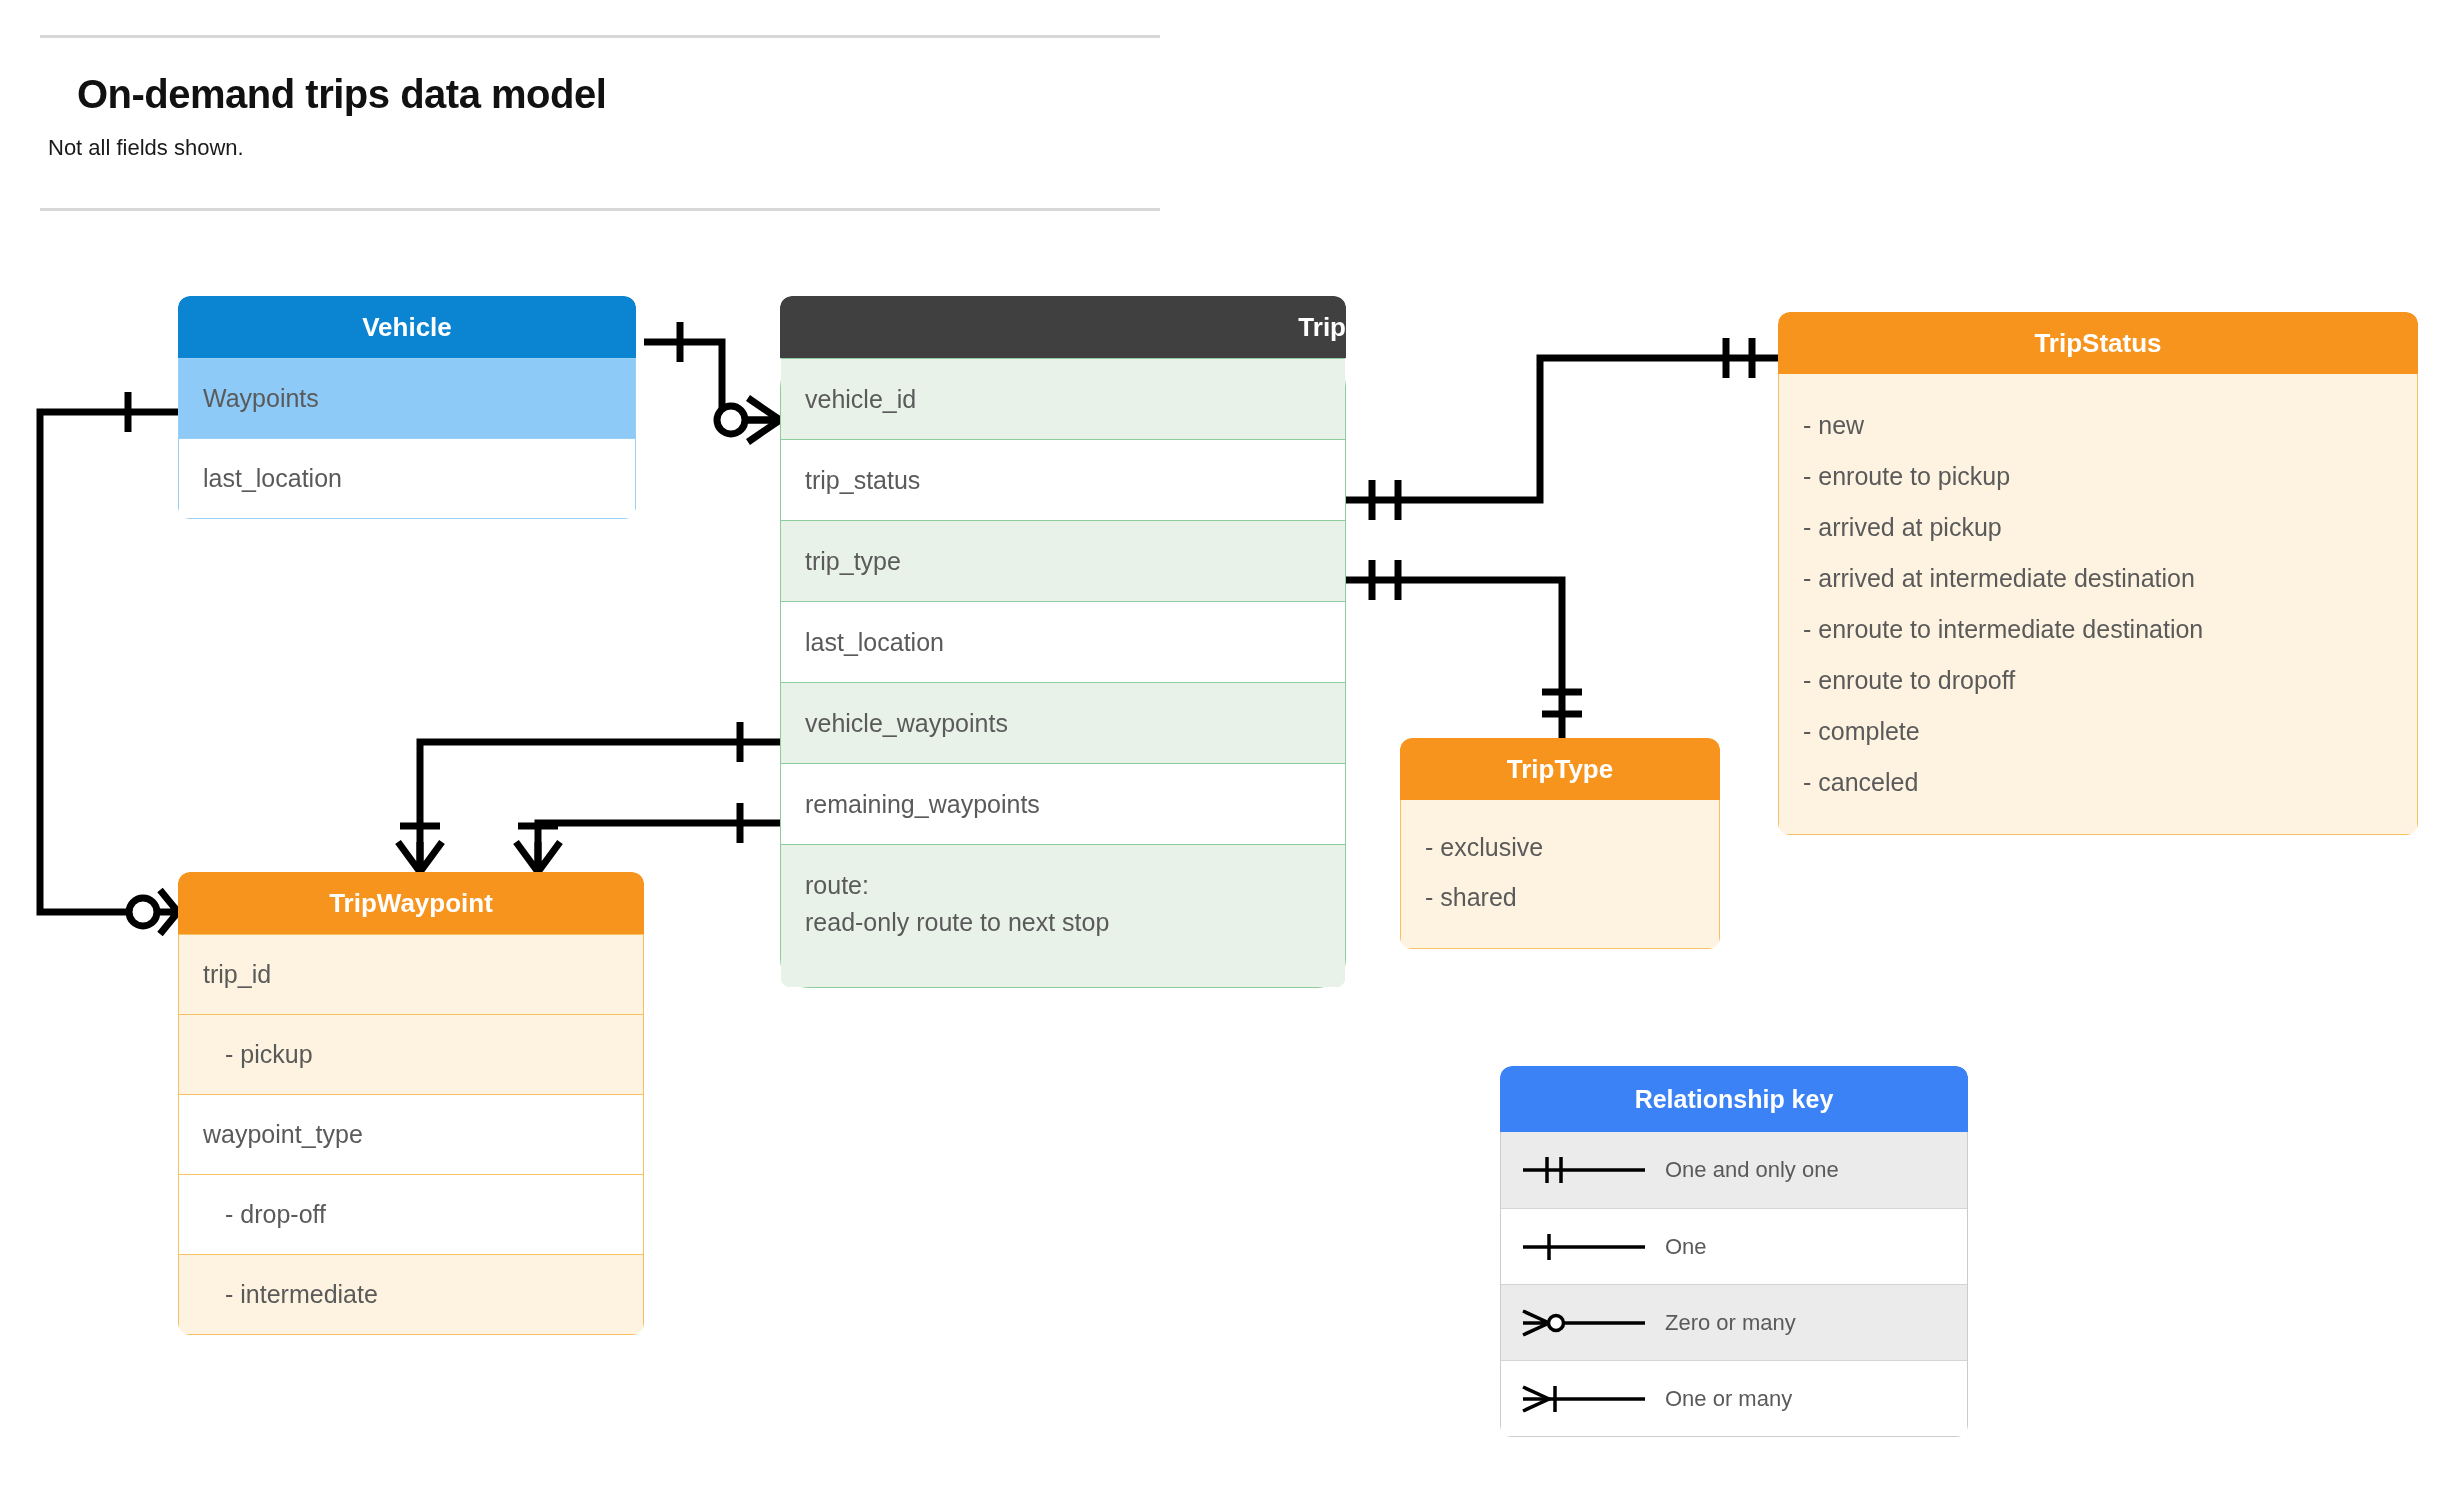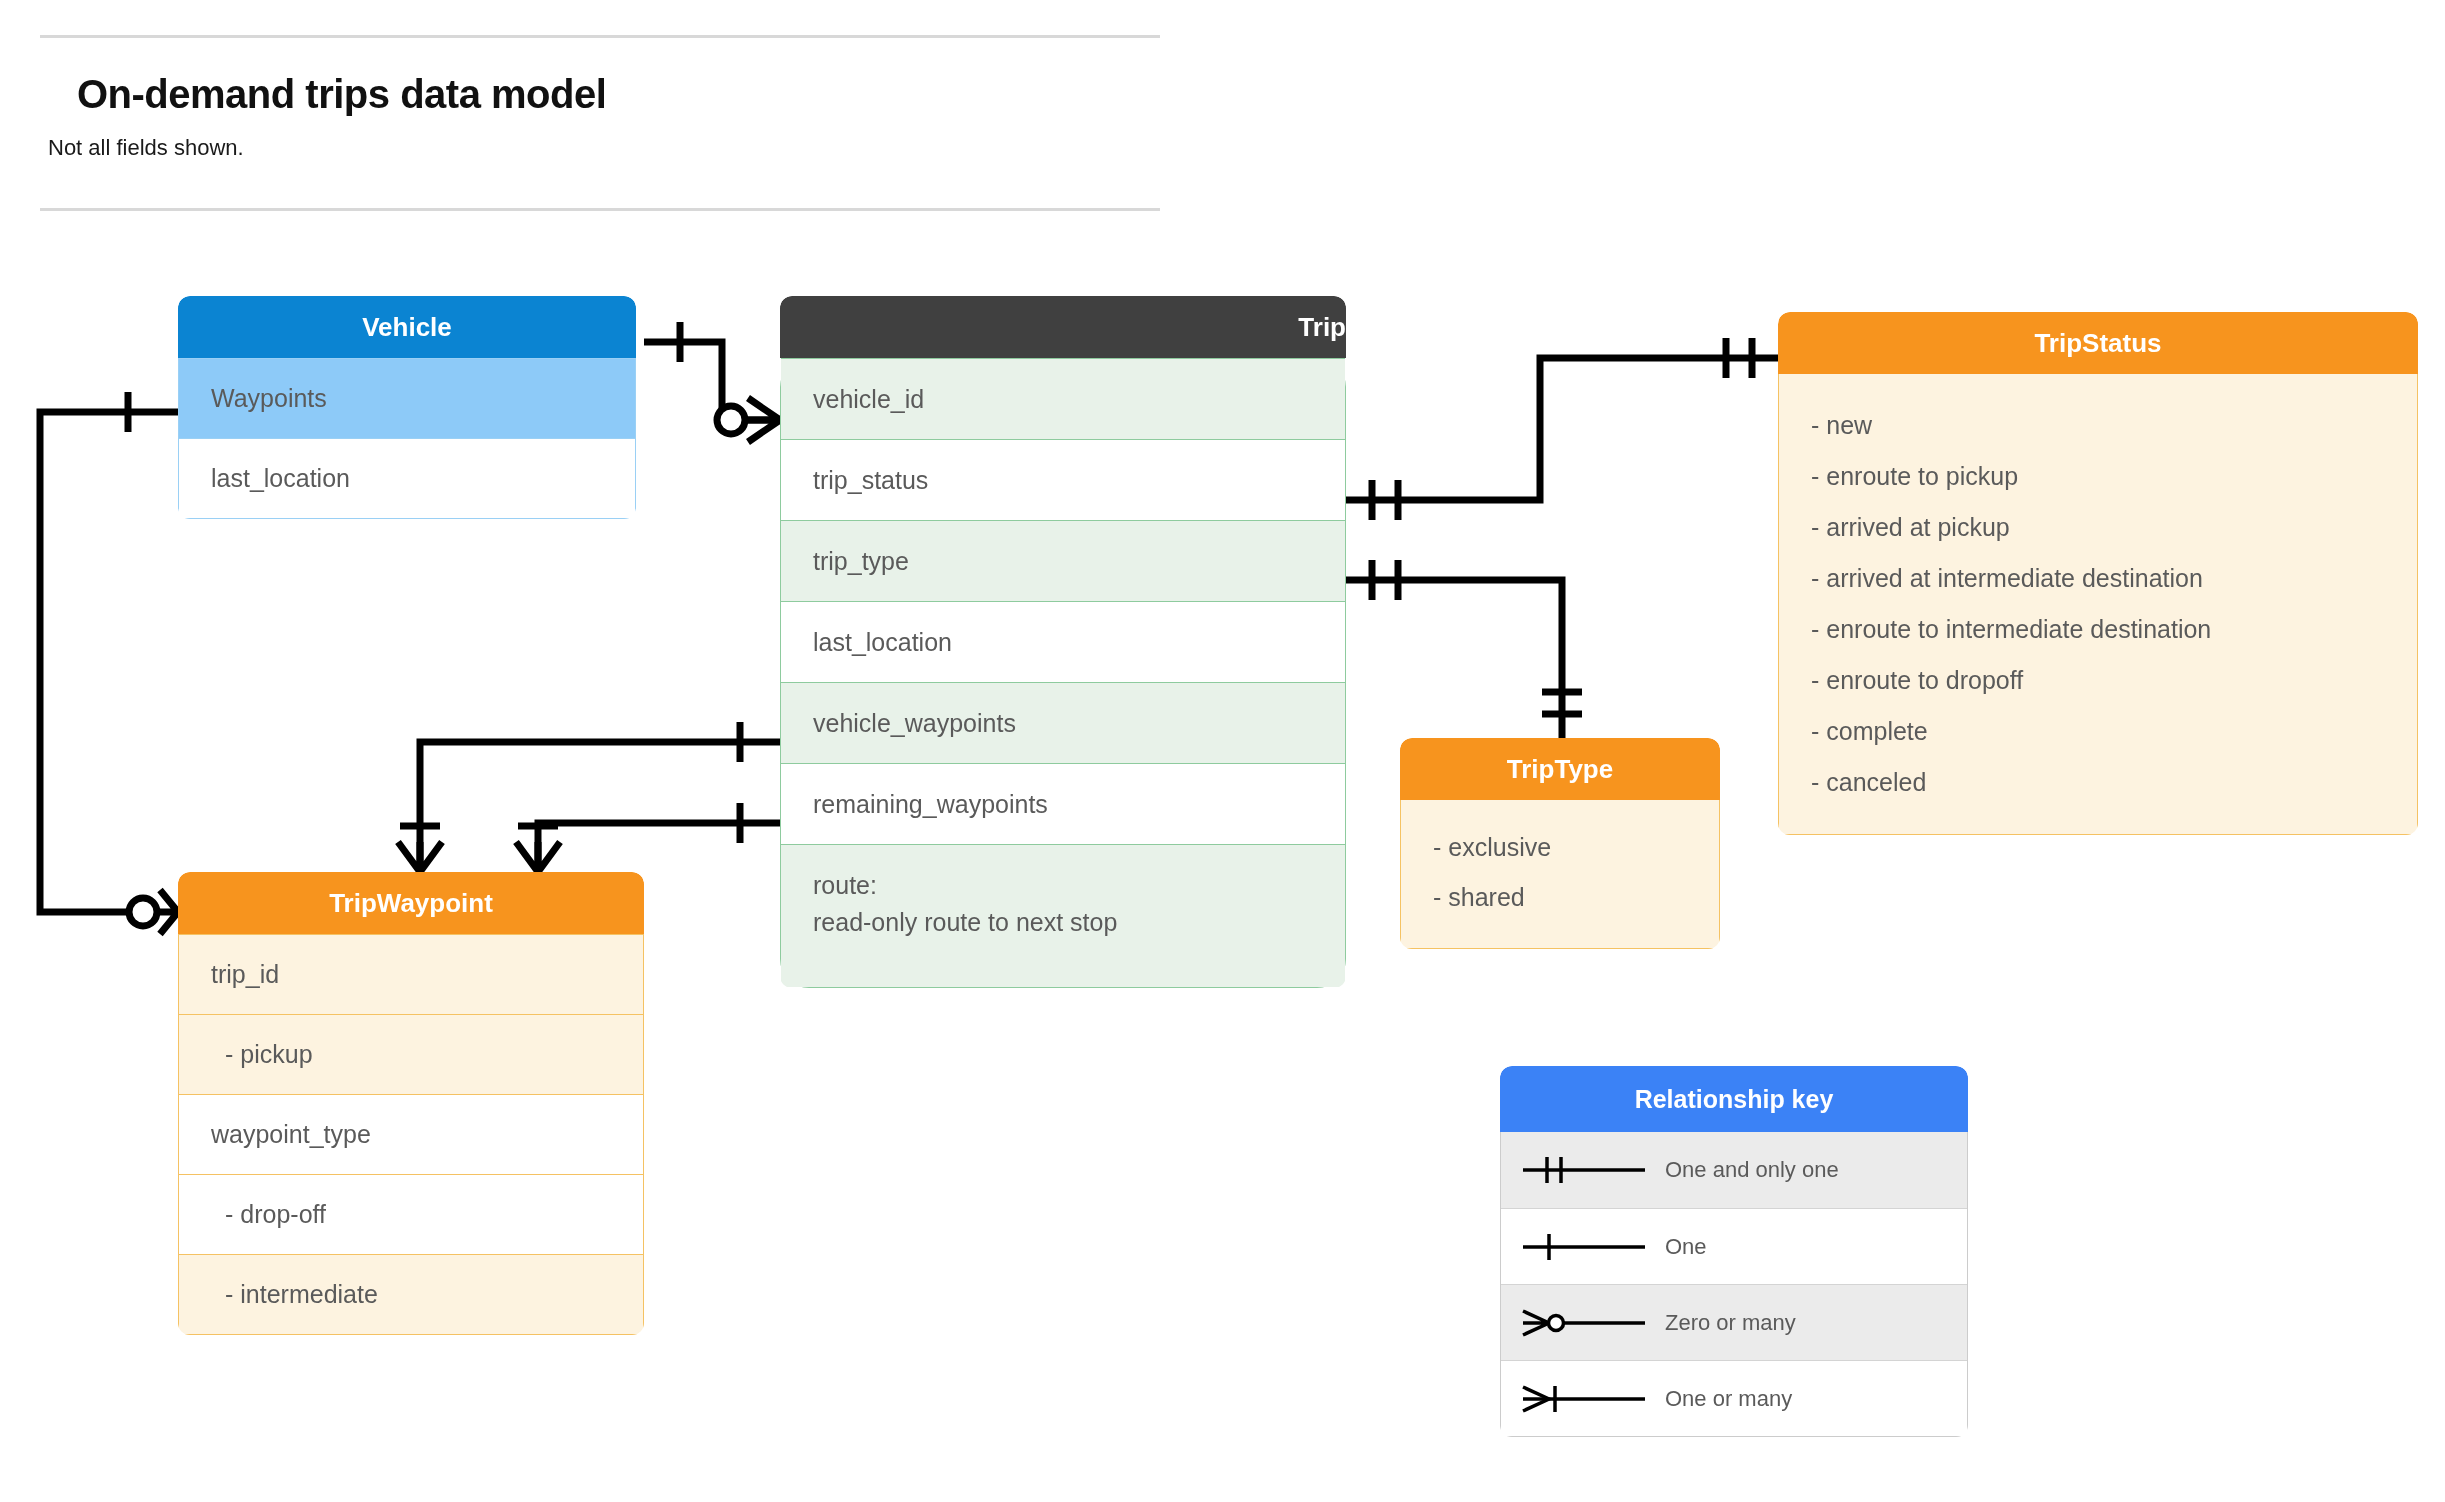--- a/index.html
+++ b/index.html
@@ -32,21 +32,21 @@
   .entity{position:absolute;border-radius:12px;overflow:hidden;box-sizing:border-box;}
   .entity .ehead{
     height:62px;line-height:62px;text-align:center;
     color:#ffffff;font-size:26px;font-weight:700;
     border-radius:12px 12px 0 0;
   }
   .entity .ebody{border-style:solid;border-width:0 1.5px 1.5px 1.5px;box-sizing:border-box;}
   .row{
     box-sizing:border-box;
     font-size:25px;color:#5a5a5a;
-    padding-left:32px;
+    padding-left:24px;
     display:flex;align-items:center;
     border-top:1.5px solid transparent;
   }
   .row.sub{padding-left:46px;}
   .row.multiline{display:block;padding-top:22px;line-height:1.48;}
 
   
   #entity-vehicle{left:178px;top:296px;width:458px;}
   #entity-vehicle .ehead{background:#0b84d2;}
   #entity-vehicle .ebody{border-color:#9ad0f5;}

